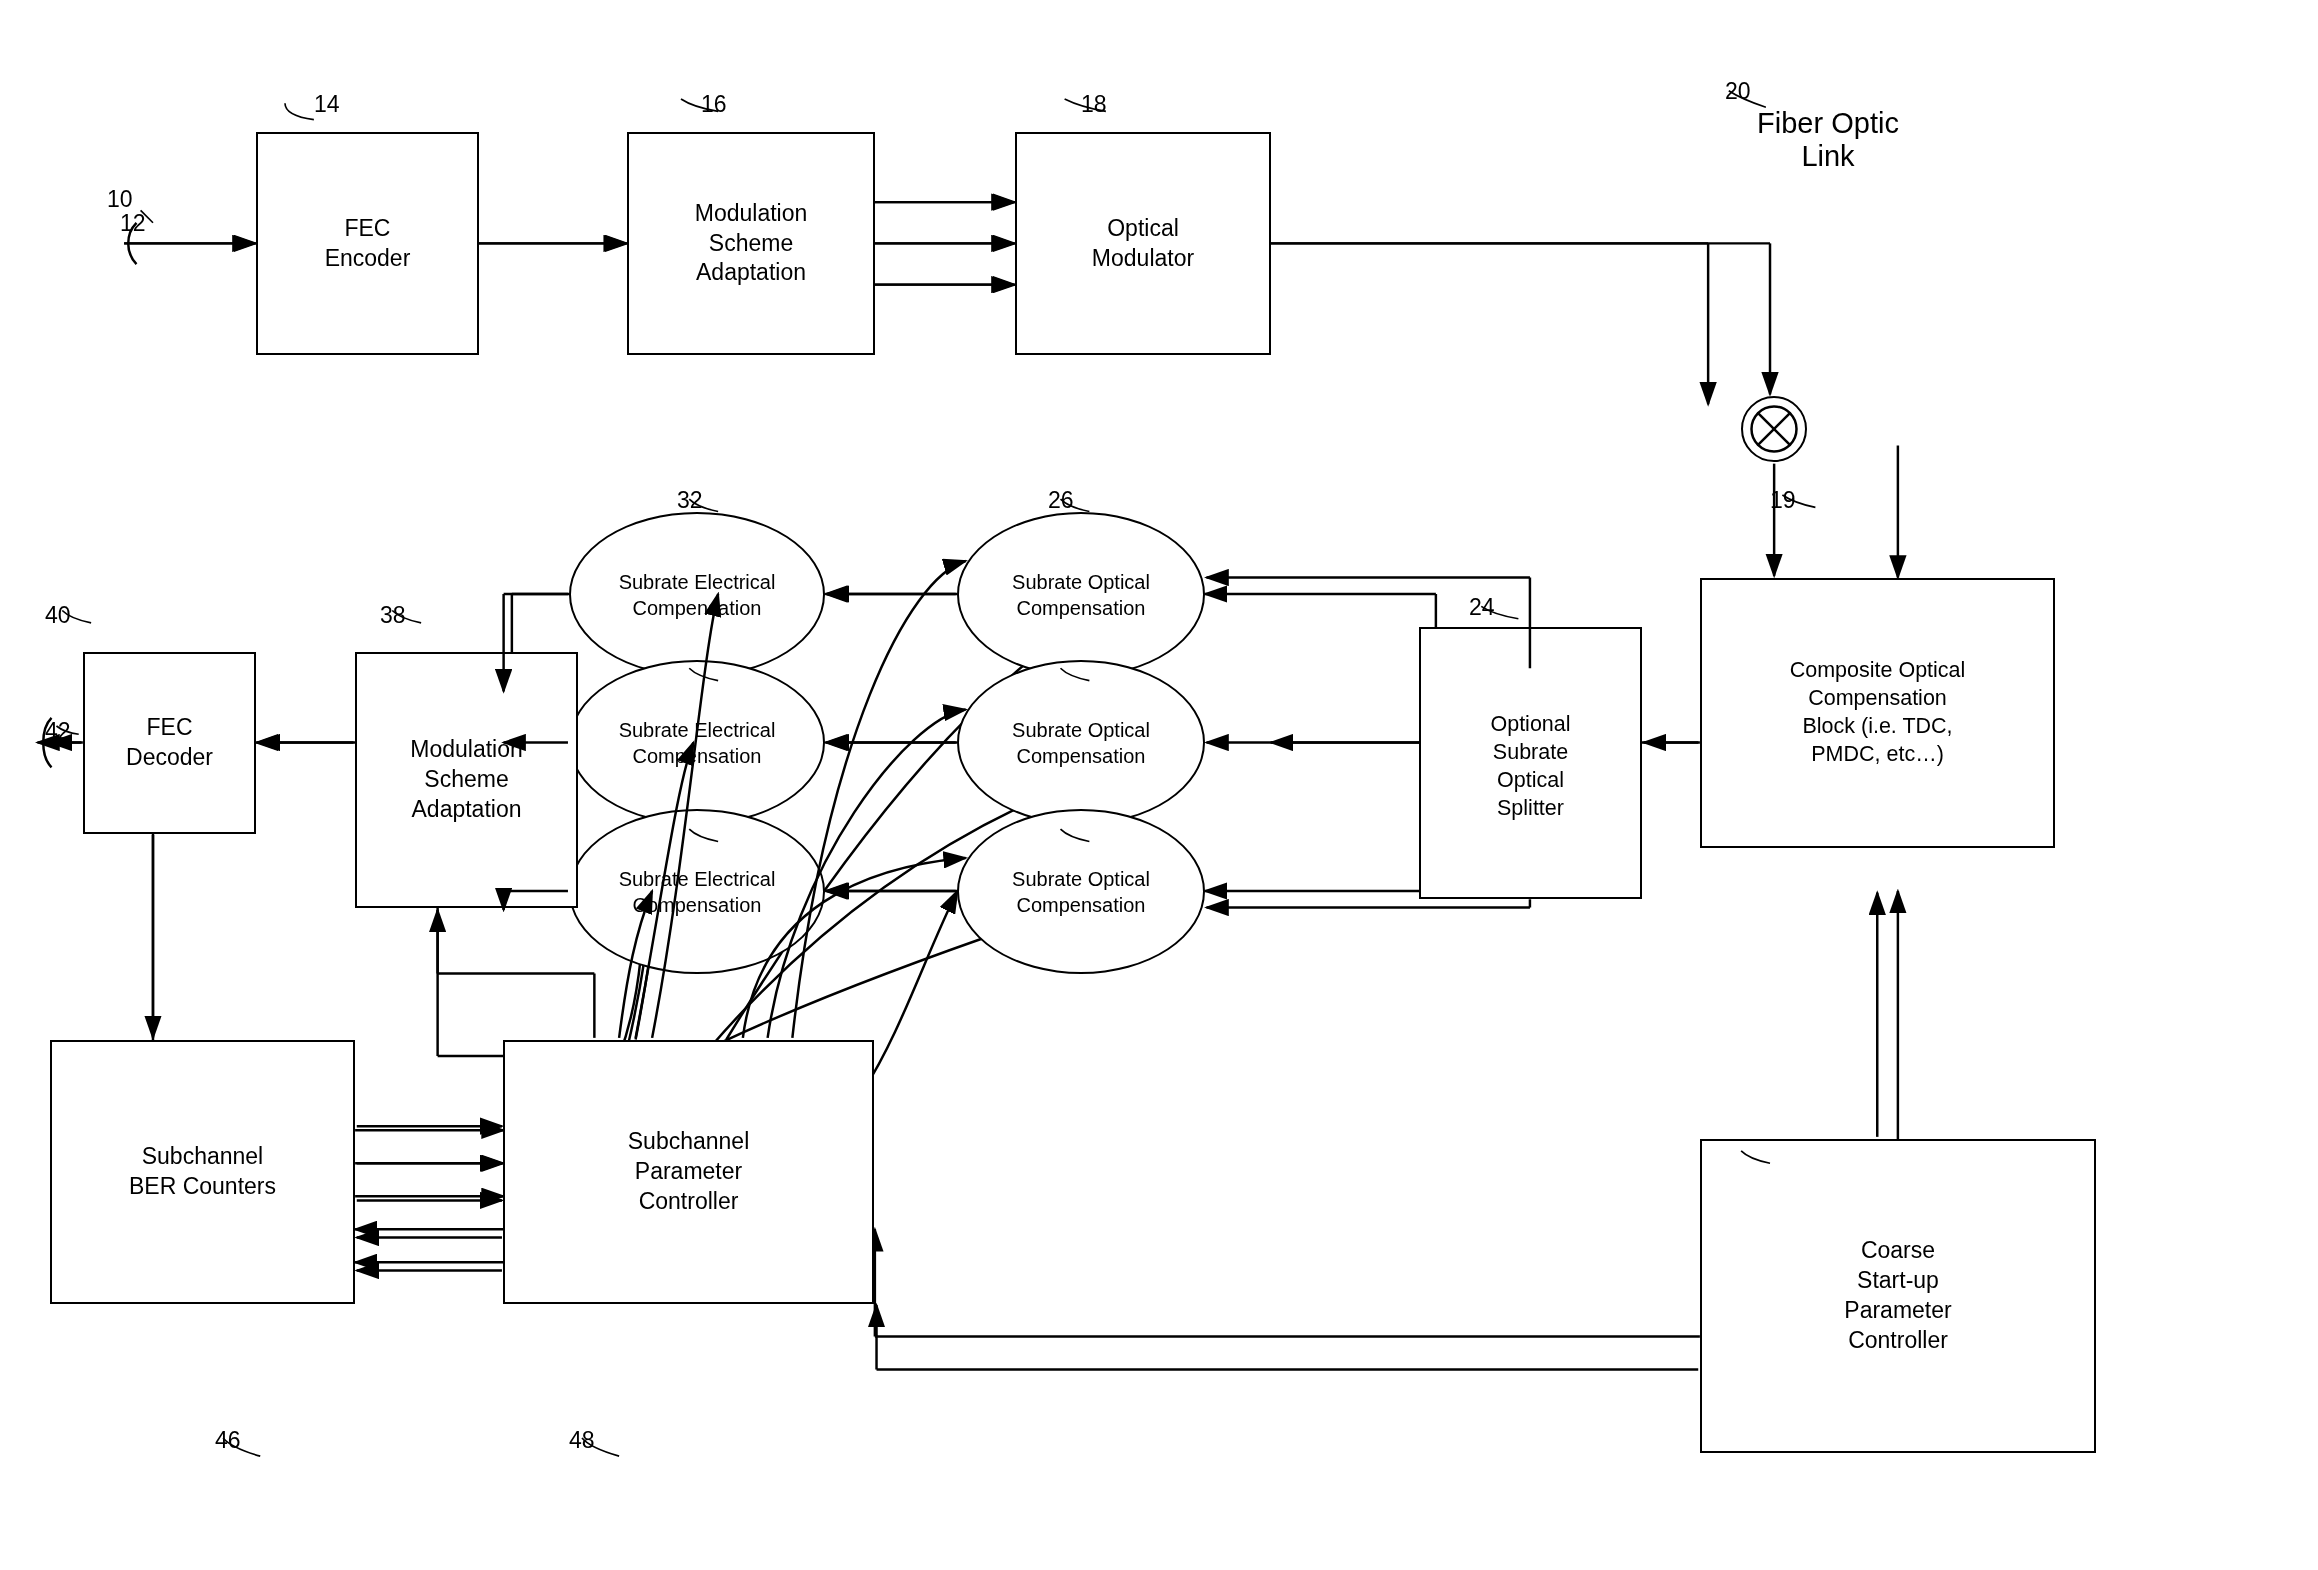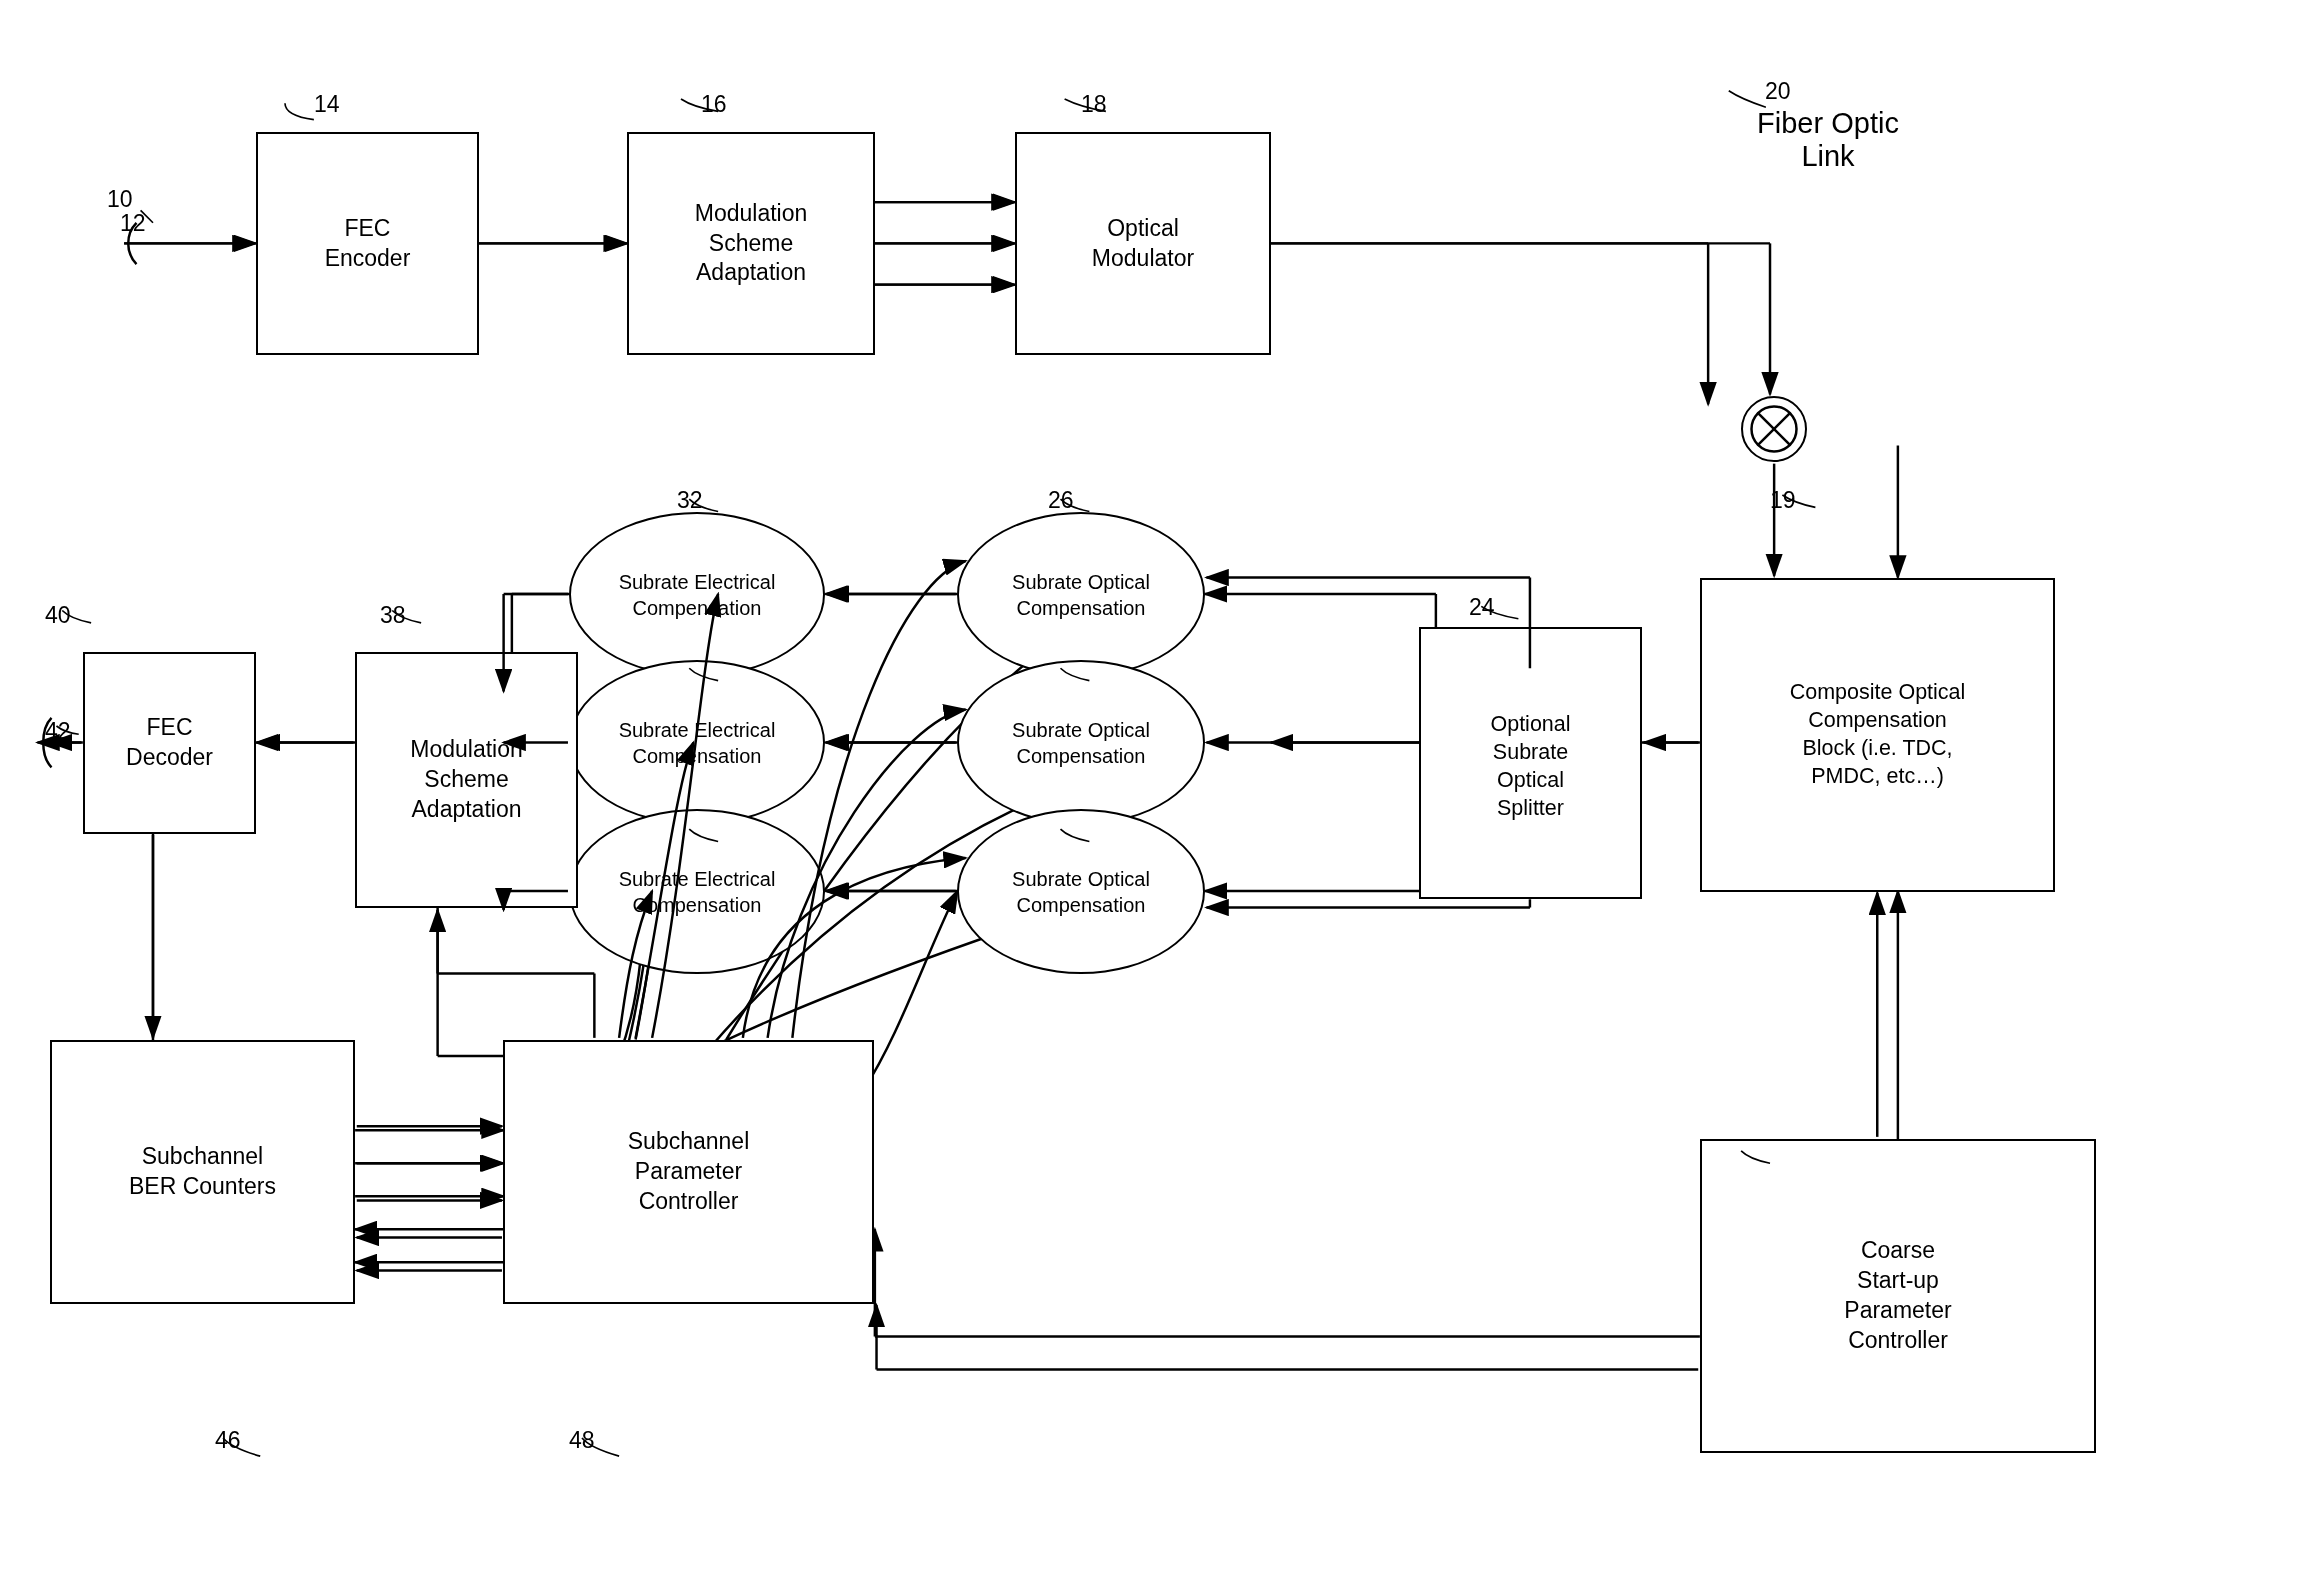--- a/index.html
+++ b/index.html
@@ -147,21 +147,21 @@
     <path d="M 950 1390 C 1050 1390 1100 1200 1160 1080" stroke="#000" stroke-width="3" fill="none" marker-end="url(#arrow)"></path>
 
     <line x1="170" y1="255" x2="185" y2="270" stroke="#000" stroke-width="2"></line>
   </svg>
 
   <span class="ref-num" style="left:107px; top:186px;">10</span>
   <span class="ref-num" style="left:120px; top:210px;">12</span>
   <span class="ref-num" style="left:314px; top:91px;">14</span>
   <span class="ref-num" style="left:701px; top:91px;">16</span>
   <span class="ref-num" style="left:1081px; top:91px;">18</span>
-  <span class="ref-num" style="left:1725px; top:78px;margin-left:40px;">20</span>
+  <span class="ref-num" style="left:1725px; top:78px;">20</span>
   <span class="ref-num" style="left:1770px; top:487px;">19</span>
   <span class="ref-num" style="left:1469px; top:594px;">24</span>
   <span class="ref-num" style="left:1048px; top:487px;">26</span>
   <span class="ref-num" style="left:1048px; top:660px;">28</span>
   <span class="ref-num" style="left:1048px; top:825px;">30</span>
   <span class="ref-num" style="left:677px; top:487px;">32</span>
   <span class="ref-num" style="left:677px; top:660px;">34</span>
   <span class="ref-num" style="left:677px; top:825px;">36</span>
   <span class="ref-num" style="left:45px; top:602px;">40</span>
   <span class="ref-num" style="left:45px; top:718px;">42</span>
@@ -189,21 +189,21 @@
   <div style="position:absolute; left:1741px; top:396px; width:66px; height:66px; 
               border: 2.5px solid #000; border-radius:50%; display:flex; align-items:center; 
               justify-content:center; background:#fff; font-size:30px;">
     <svg width="50" height="50" viewBox="0 0 60 60">
       <circle cx="30" cy="30" r="27" fill="none" stroke="#000" stroke-width="3"></circle>
       <line x1="10" y1="10" x2="50" y2="50" stroke="#000" stroke-width="3"></line>
       <line x1="50" y1="10" x2="10" y2="50" stroke="#000" stroke-width="3"></line>
     </svg>
   </div>
 
-  <div class="block" style="left:1700px; top:578px; width:355px; height:314px;">
+  <div class="block" style="left:1700px; top:578px; width:355px; height:270px;">
     <span style="font-size:21.5px;">Composite Optical<br>Compensation<br>Block (i.e. TDC,<br>PMDC, etc…)</span>
   </div>
 
   <div class="block" style="left:1419px; top:627px; width:223px; height:272px;">
     <span style="font-size:21.5px;margin-top:8px;">Optional<br>Subrate<br>Optical<br>Splitter</span>
   </div>
 
   <div class="circle" style="left:957px; top:512px; width:248px; height:165px; border-radius: 50%;">
     <span style="font-size:20px;">Subrate Optical<br>Compensation</span>
   </div>

